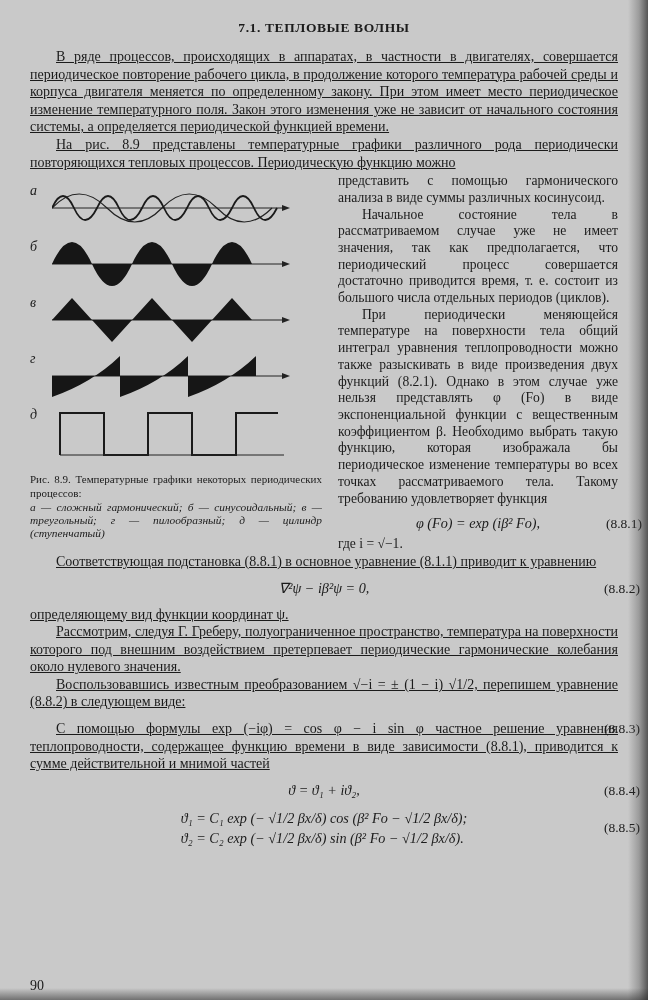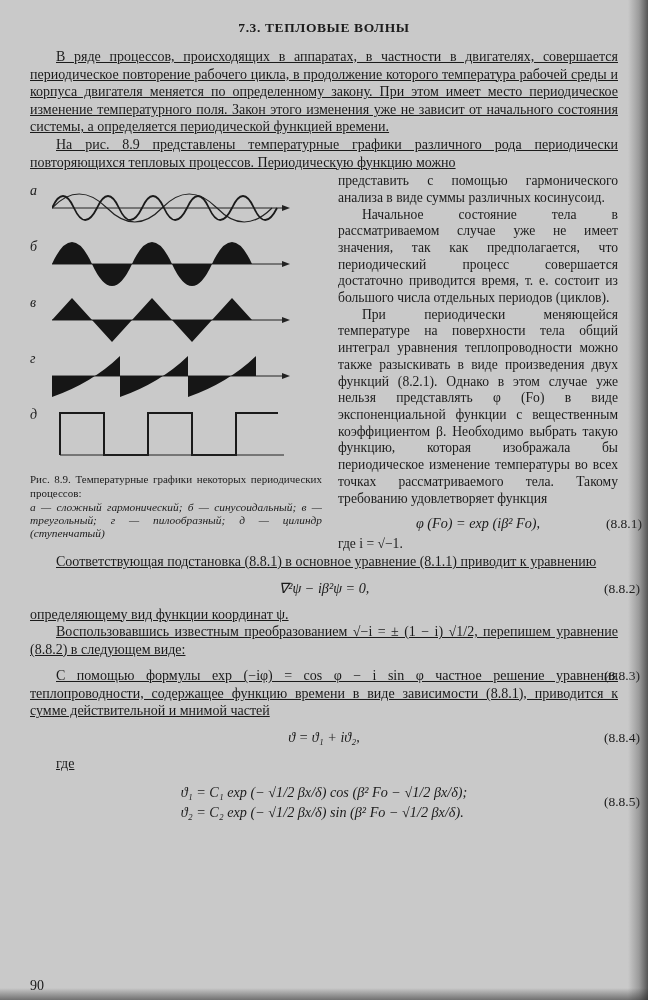--- a/index.html
+++ b/index.html
@@ -43,21 +43,21 @@
   .col-eq .eq-num{right:-24px;}
   .where-line{margin:2px 0;font-size:14px;text-indent:0;text-align:left;}
   .page-number{position:absolute;left:30px;bottom:6px;font-size:14px;z-index:6;}
   .sp{margin-top:7px;}
 </style>
 </head>
 <body>
 
 <div class="page">
 
-  <div class="section-title">7.3. ТЕПЛОВЫЕ ВОЛНЫ</div>
+  <div class="section-title">7.1. ТЕПЛОВЫЕ ВОЛНЫ</div>
 
   <p class="body">В ряде процессов, происходящих в аппаратах, в частности в двигателях, совершается периодическое повторение рабочего цикла, в продолжение которого температура рабочей среды и корпуса двигателя меняется по определенному закону. При этом имеет место периодическое изменение температурного поля. Закон этого изменения уже не зависит от начального состояния системы, а определяется периодической функцией времени.</p>
   <p class="body">На рис. 8.9 представлены температурные графики различного рода периодически повторяющихся тепловых процессов. Периодическую функцию можно</p>
 
   <div class="twocol">
 
     <div class="fig-col">
 
       <div class="wave-row">
         <span class="wave-label">а</span>
@@ -126,35 +126,35 @@
 
   <p class="body">Соответствующая подстановка (8.8.1) в основное уравнение (8.1.1) приводит к уравнению</p>
 
   <div class="eq">
     <span class="eq-body">∇²ψ − iβ²ψ = 0,</span>
     <span class="eq-num">(8.8.2)</span>
   </div>
 
   <p class="body" style="text-indent:0">определяющему вид функции координат ψ.</p>
 
+  <p class="body sp">Рассмотрим, следуя Г. Греберу, полуограниченное пространство, температура на поверхности которого под внешним воздействием претерпевает периодические гармонические колебания около нулевого значения.</p>
 
   <p class="body sp">Воспользовавшись известным преобразованием √−i = ± (1 − i) √1/2, перепишем уравнение (8.8.2) в следующем виде:</p>
 
   <div class="eq">
     <span class="eq-num">(8.8.3)</span>
   </div>
 
   <p class="body sp">С помощью формулы exp (−iφ) = cos φ − i sin φ частное решение уравнения теплопроводности, содержащее функцию времени в виде зависимости (8.8.1), приводится к сумме действительной и мнимой частей</p>
 
   <div class="eq">
     <span class="eq-body">ϑ = ϑ₁ + iϑ₂,</span>
     <span class="eq-num">(8.8.4)</span>
   </div>
 
-  <p class="body where-line">где</p>
 
   <div class="eq eq-system">
     <div class="eq-lines">
       <div>ϑ₁ = C₁ exp (− √1/2 βx/δ) cos (β² Fo − √1/2 βx/δ);</div>
       <div>ϑ₂ = C₂ exp (− √1/2 βx/δ) sin (β² Fo − √1/2 βx/δ).</div>
     </div>
     <span class="eq-num">(8.8.5)</span>
   </div>
 
   <div class="page-number">90</div>

